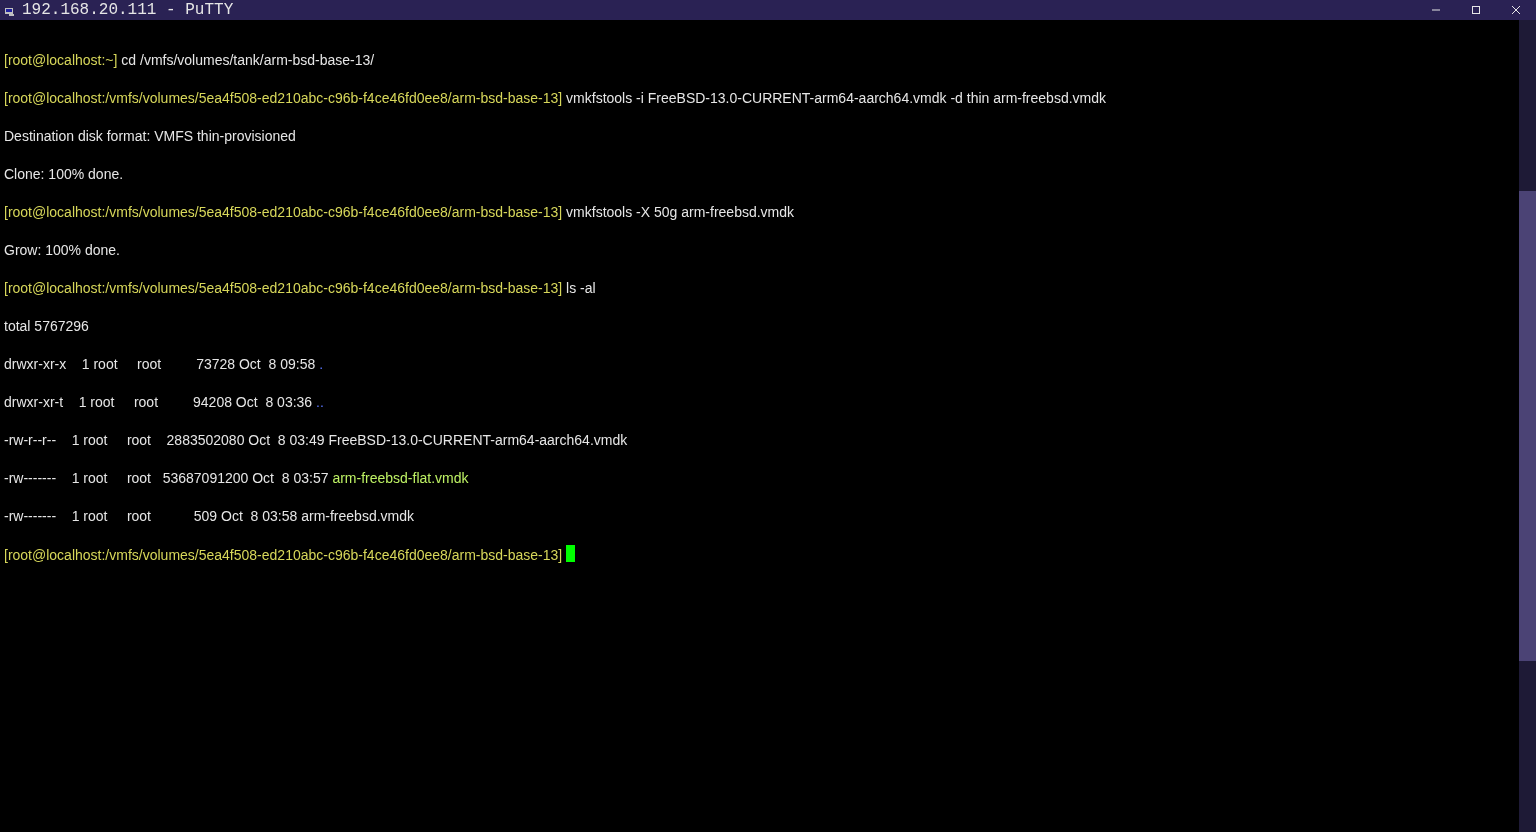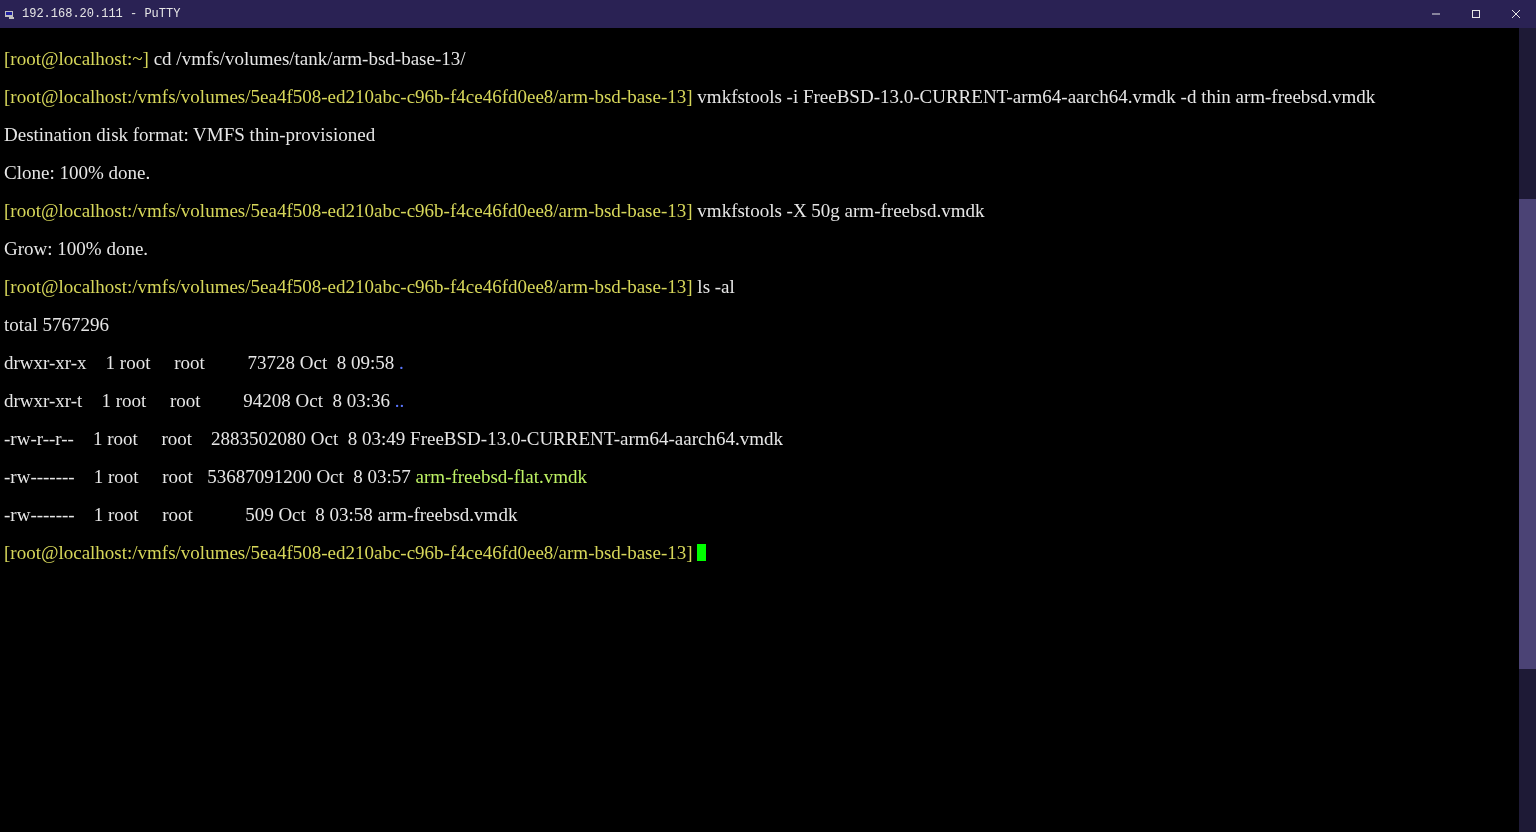--- a/index.html
+++ b/index.html
@@ -1,37 +1,37 @@
 <!DOCTYPE html>
 <html><head>
 <meta charset="utf-8">
 <style>
   * { margin: 0; padding: 0; box-sizing: border-box; }
   html, body { width: 1536px; height: 832px; overflow: hidden; font-family: "Consolas","Courier New",monospace; }
   body { background: #000; }
 
   .titlebar {
     display: flex; align-items: center; justify-content: space-between;
-    height: 28px; background: #2a2254; color: #e6e6e6; font-size: 12px;
+    height: 20px; background: #2a2254; color: #e6e6e6; font-size: 16px;
     padding: 0 0 0 4px; user-select: none;
   }
   .titlebar-left { display: flex; align-items: center; gap: 6px; }
   .putty-icon { width: 12px; height: 12px; display: inline-block; }
   .winbtns { display: flex; height: 100%; }
   .winbtn {
     width: 40px; height: 100%; display: flex; align-items: center; justify-content: center;
     cursor: pointer;
   }
   .winbtn svg { width: 10px; height: 10px; }
 
   .term-wrap { display: flex; height: calc(832px - 20px); }
   .term {
     flex: 1; background: #000; color: #e6e6e6;
-    font-size: 19px; line-height: 19px; padding: 2px 4px 4px 4px; white-space: pre;
-    font-family: Liberation Serif, serif;
+    font-size: 14px; line-height: 19px; padding: 12px 4px 4px 4px; white-space: pre;
+    font-family: Liberation Sans, sans-serif;
   }
   .scrollbar {
     width: 17px; background: #1e1a36; display: flex; flex-direction: column;
   }
   .scroll-thumb {
     width: 100%; height: 58%; background: #4b4375; margin-top: auto; margin-bottom: auto;
   }
 
   .yellow { color: #d7d75a; }
   .blue   { color: #5a76ff; }

